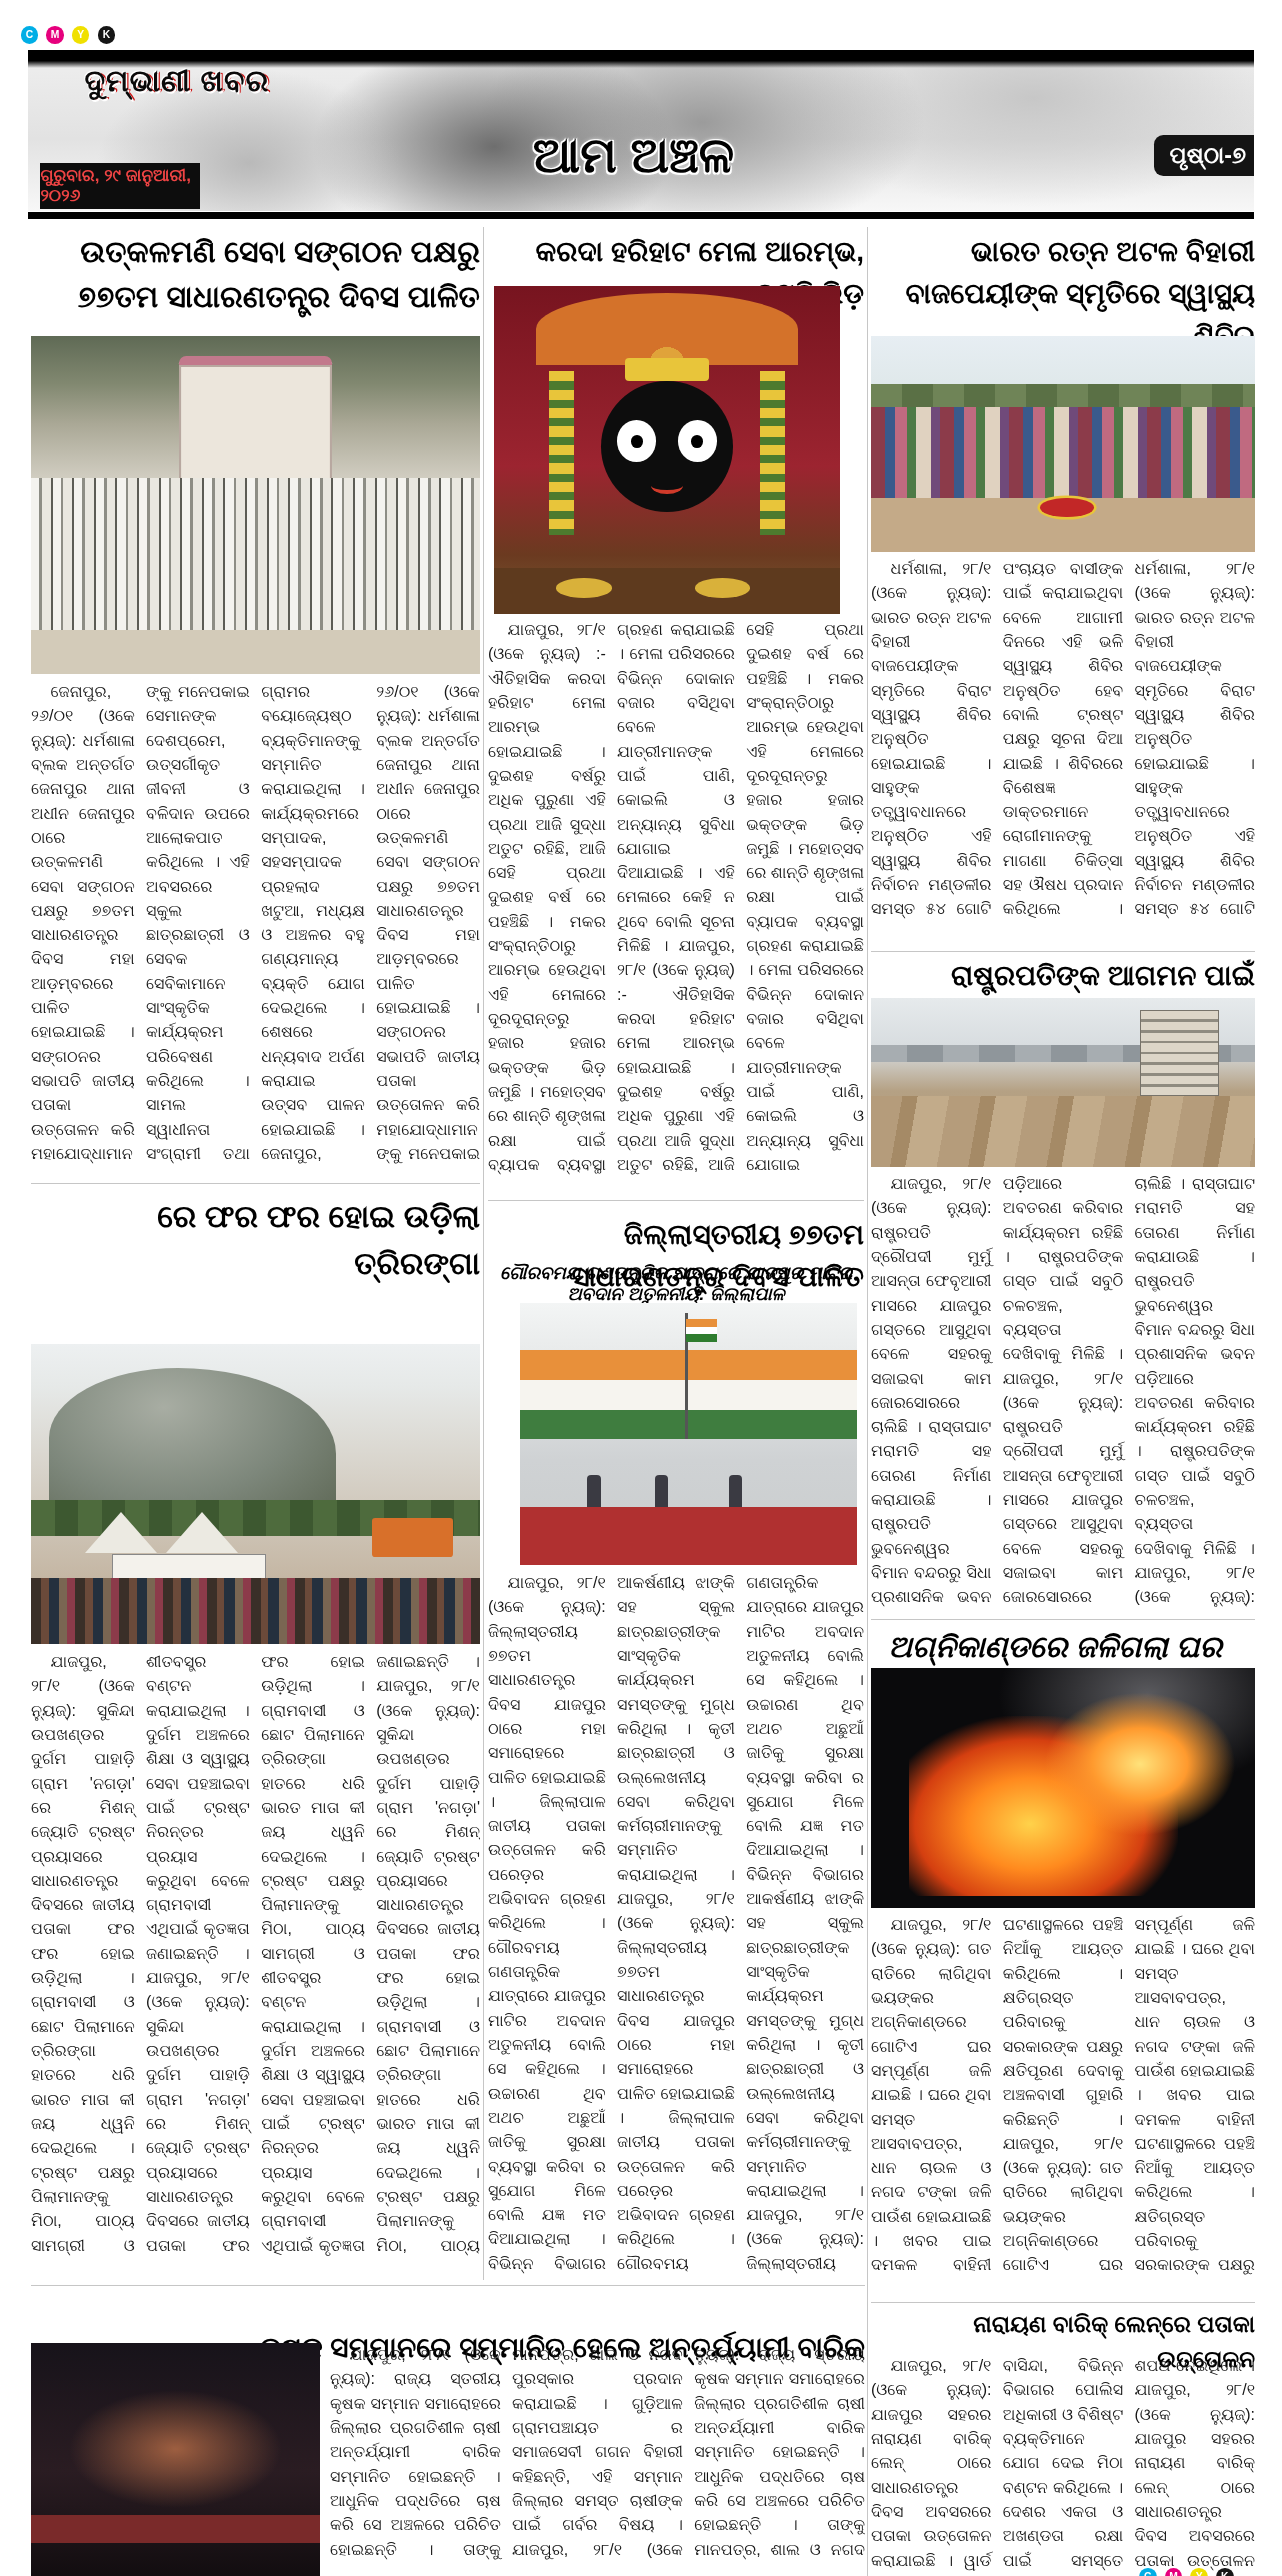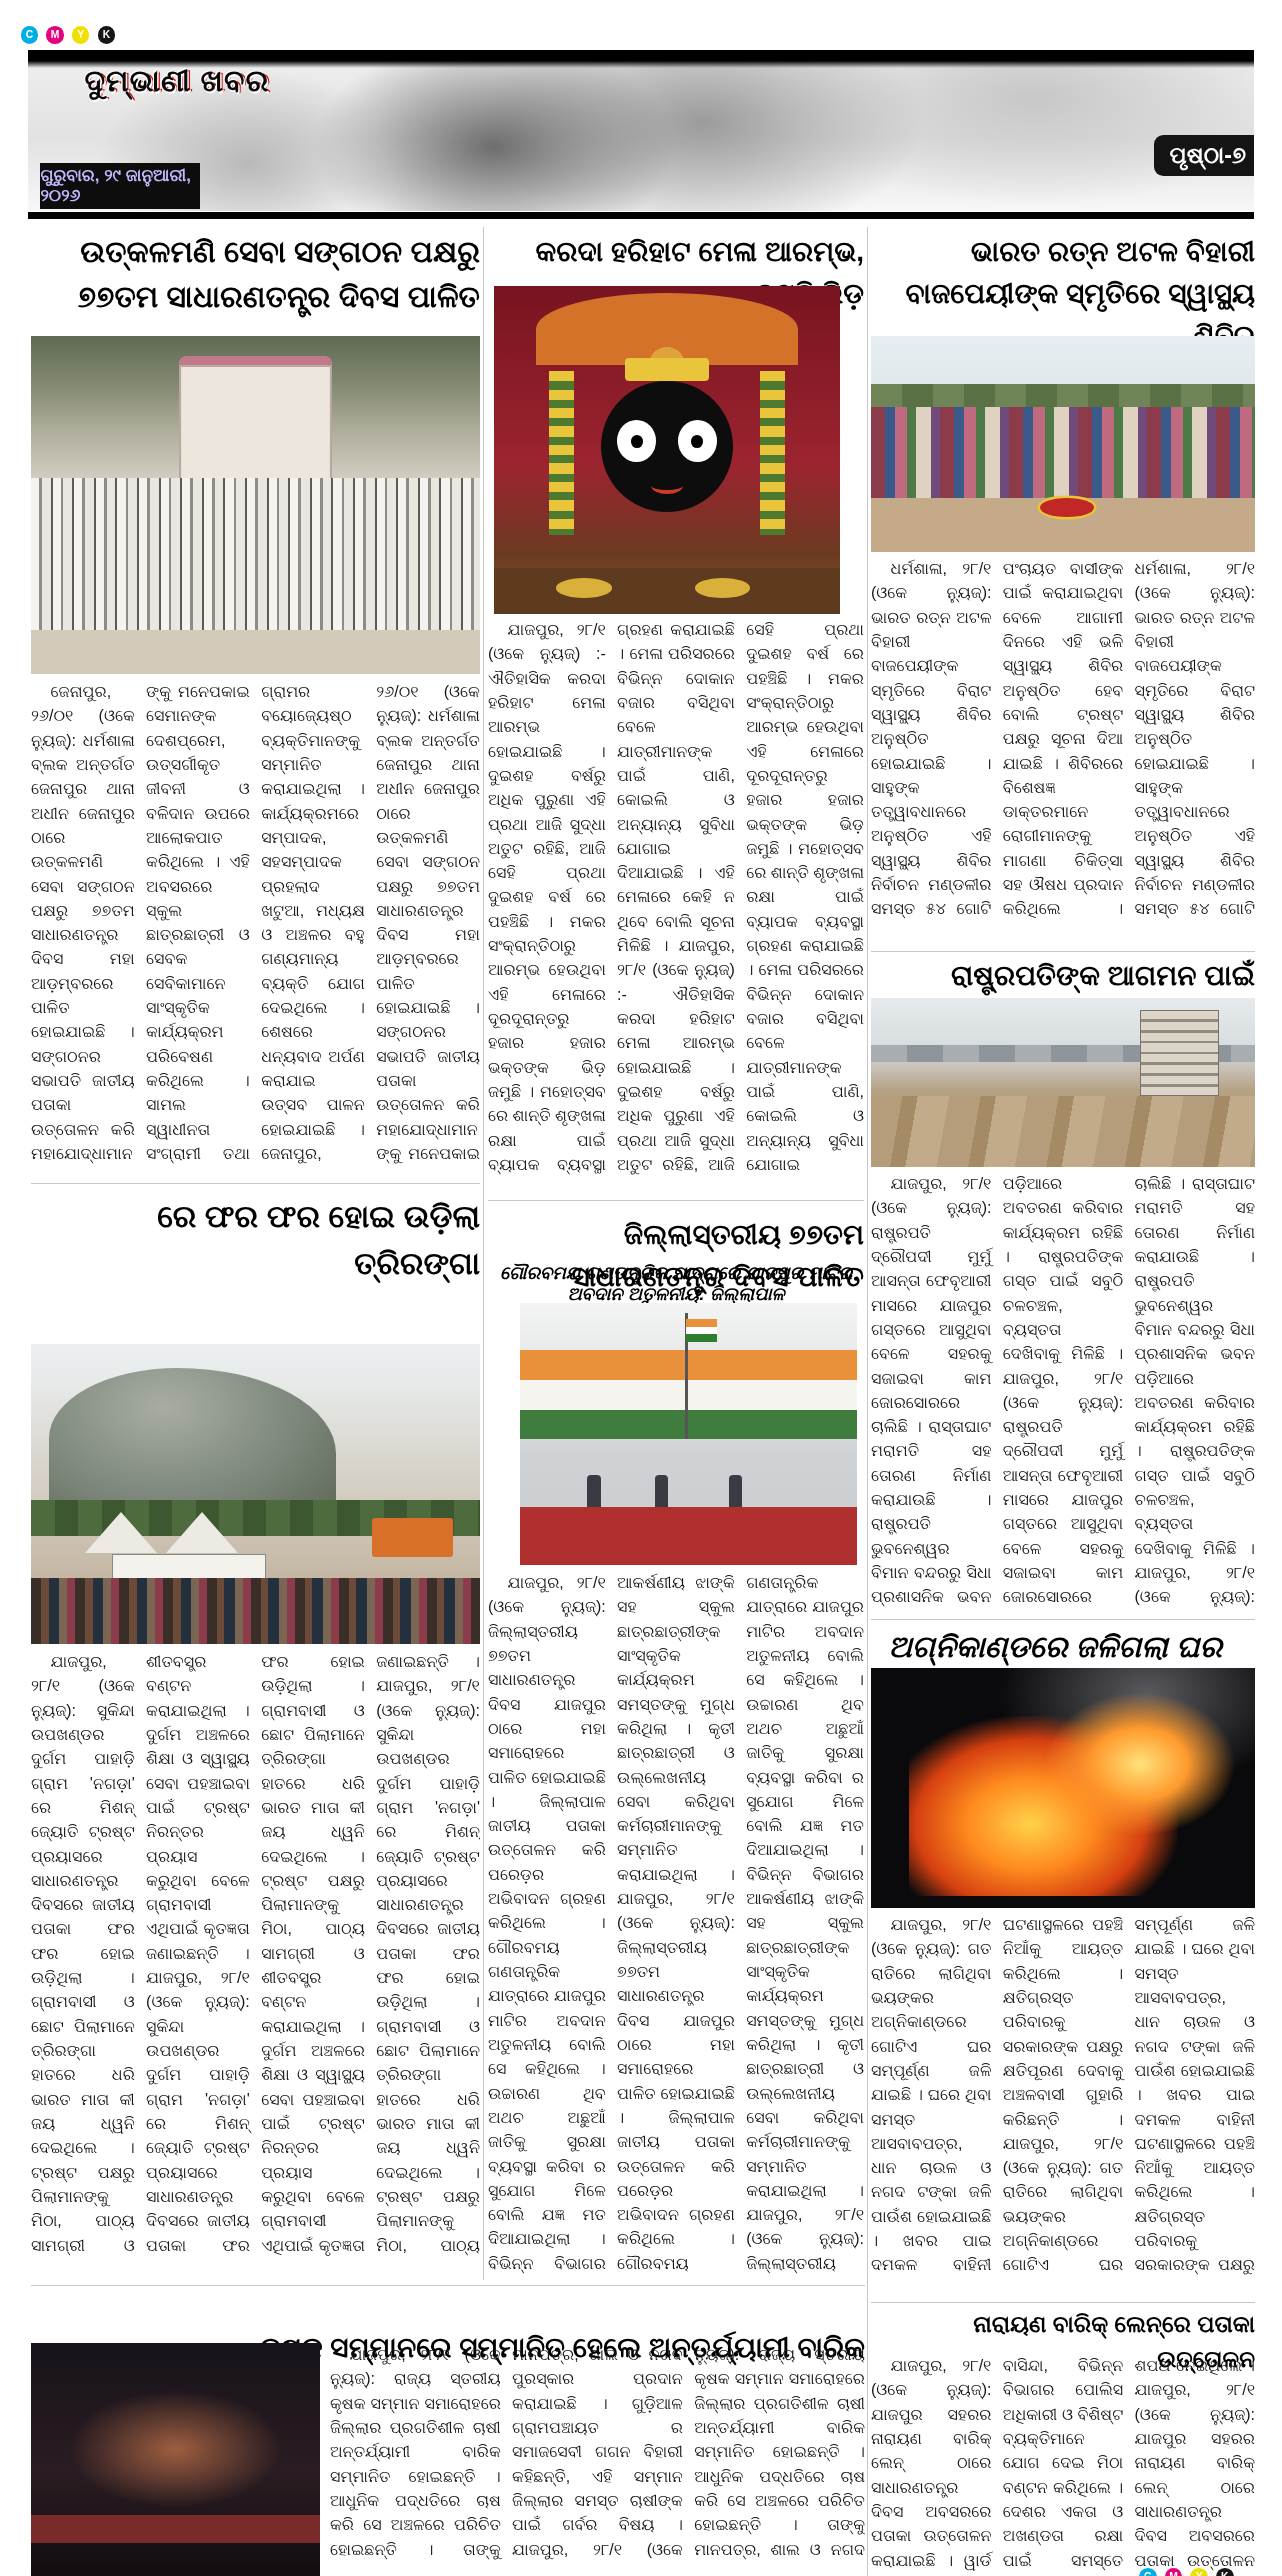--- a/index.html
+++ b/index.html
@@ -12,21 +12,21 @@
   
   .masthead{left:28px;top:50px;width:1226px;height:161px;overflow:hidden;background:
     radial-gradient(ellipse 216px 134px at 18% 70%, #b9b9b9 0%, rgba(185,185,185,0) 70%),
     radial-gradient(ellipse 258px 155px at 38% 60%, #6e6e6e 0%, rgba(110,110,110,0) 70%),
     radial-gradient(ellipse 309px 165px at 55% 45%, #9b9b9b 0%, rgba(155,155,155,0) 72%),
     radial-gradient(ellipse 361px 155px at 82% 30%, #c7c7c7 0%, rgba(199,199,199,0) 70%),
     linear-gradient(180deg,#efefef 0%,#e2e2e2 55%,#f7f7f7 100%);}
   .masthead-topbar{left:0;top:0;width:100%;height:17.5px;background:linear-gradient(180deg,#000 60%,rgba(0,0,0,0));}
   .masthead-logo{left:12.4px;top:14.4px;font-size:30px;font-weight:800;color:#0a0a0a;letter-spacing:1px;
     text-shadow:1.5px 1.5px 0 #fff,-1px -1px 0 #fff,2.6px 1px 0 #cc1111;margin-left:44px;}
-  .masthead-datebox{left:12.4px;top:113px;width:160px;height:46px;background:#0d0d0d;color:#c4b5fd;
+  .masthead-datebox{left:12.4px;top:113px;width:160px;height:46px;background:#0d0d0d;color:#ef4444;
     display:flex;align-items:center;justify-content:center;font-size:17px;font-weight:bold;}
   .masthead-section{left:482px;top:77px;width:247px;text-align:center;font-size:49px;font-weight:800;color:#000;
     text-shadow:1.5px 1.5px 0 #fff,-1.5px -1.5px 0 #fff,1.5px -1.5px 0 #fff,-1.5px 1.5px 0 #fff,0 0 5.2px rgba(255,255,255,.9);}
   .pagebox{left:1126px;top:85px;background:#141414;color:#fff;border-radius:9.3px;
     padding:7.2px 15.5px;font-size:23px;font-weight:bold;}
   .blackbar{left:28px;top:212px;width:1226px;height:7.2px;background:#000;}
   
   .vrule{width:1px;background:#c6c6c6;}
   .hrule{height:1px;background:#c6c6c6;}
   
@@ -116,20 +116,21 @@
   <div class="dot" style="background:#00aee6;">C</div>
   <div class="dot" style="background:#e6007d;">M</div>
   <div class="dot" style="background:#f0e000;">Y</div>
   <div class="dot" style="background:#161616;">K</div>
 </div>
 
 <div class="abs masthead">
   <div class="abs masthead-topbar"></div>
   <div class="abs masthead-logo">ଦୁମ୍ଭାଣୀ ଖବର</div>
   <div class="abs masthead-datebox">ଗୁରୁବାର, ୨୯ ଜାନୁଆରୀ, ୨୦୨୬</div>
+  <div class="abs masthead-section">ଆମ ଅଞ୍ଚଳ</div>
   <div class="abs pagebox">ପୃଷ୍ଠା-୭</div>
 </div>
 <div class="abs blackbar"></div>
 
 <div class="abs vrule" style="left:483px;top:227px;height:2053px;"></div>
 <div class="abs vrule" style="left:867px;top:227px;height:2352px;"></div>
 <div class="abs hrule" style="left:31px;top:1183px;width:449px;"></div>
 <div class="abs hrule" style="left:488px;top:1200px;width:376px;"></div>
 <div class="abs hrule" style="left:31px;top:2285px;width:834px;"></div>
 <div class="abs hrule" style="left:871px;top:951px;width:384px;"></div>

